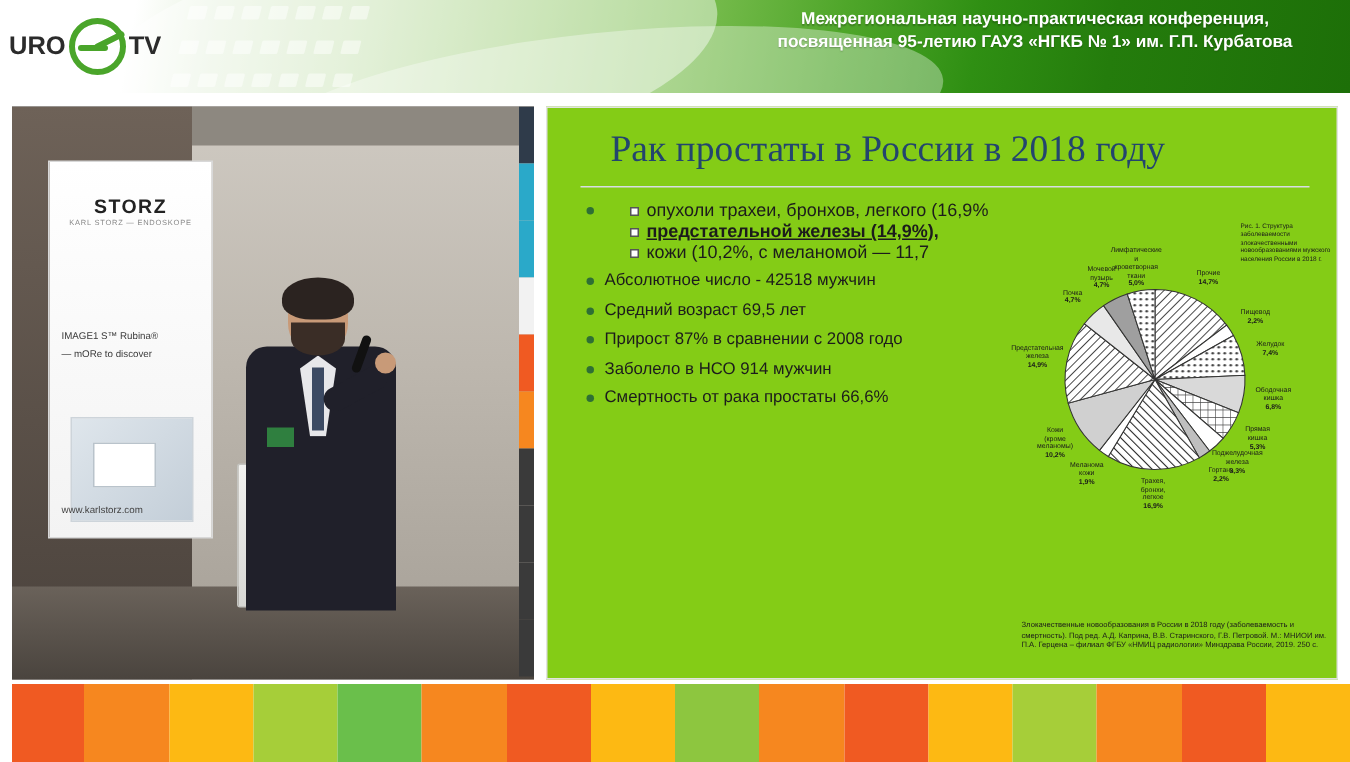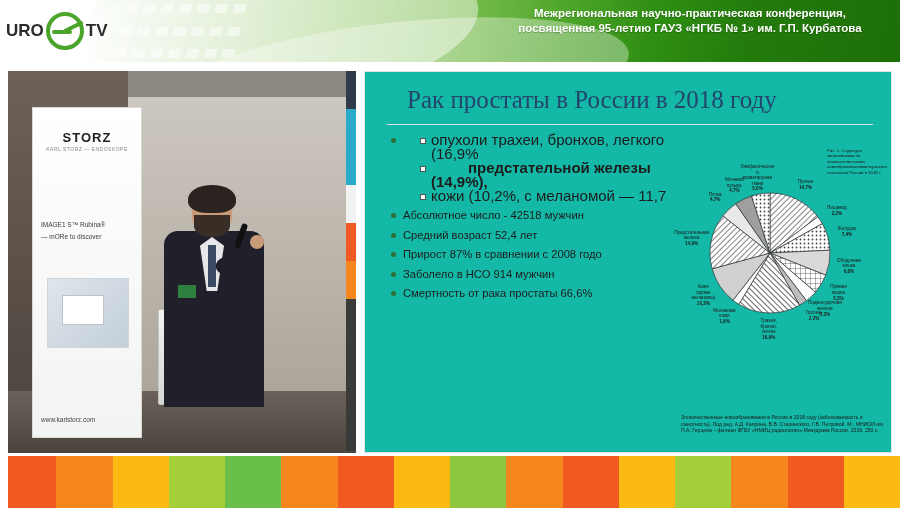--- a/index.html
+++ b/index.html
@@ -124,21 +124,21 @@
   .cam-ceiling {
     position: absolute; left: 120px; top: 0; width: 228px; height: 26px;
     background: #8d8880;
   }
   .cam-floor {
     position: absolute; left: 0; top: 320px; width: 348px; height: 62px;
     background: linear-gradient(180deg, #6a625a 0%, #4a443e 100%);
   }
   .banner {
     position: absolute; left: 24px; top: 36px;
-    width: 110px; height: 331px;
+    width: 110px; height: 252px;
     background: linear-gradient(180deg,#ffffff 0%, #f3f3f3 100%);
     border: 1px solid #d8d8d8;
   }
   .banner-logo {
     position: absolute; left: 50%; top: 22px; transform: translateX(-50%);
     font-size: 13px; font-weight: bold; color: #222; letter-spacing: 1px;
   }
   .banner-logo-sub {
     position: absolute; left: 50%; top: 38px; transform: translateX(-50%);
     font-size: 5px; color: #888; letter-spacing: 0.5px; white-space: nowrap;
@@ -219,21 +219,21 @@
   }
   .cam-sidebar {
     position: absolute; right: 0; top: 0; width: 10px; height: 382px;
   }
   .cam-sidebar i { display: block; width: 10px; height: 38px; }
 
   
   .slide {
     position: absolute; left: 364px; top: 9px;
     width: 528px; height: 382px;
-    background: #14b8a6;
+    background: #84cc16;
     border: 1px solid #e2e2e2;
     overflow: hidden;
   }
   .slide-title {
     position: absolute; left: 42px; top: 14px;
     font-family: "Liberation Serif", serif;
     font-size: 25px;
     color: #23456e;
     white-space: nowrap;
   }
@@ -256,30 +256,30 @@
     content: "";
     position: absolute; left: 2px; top: 5px;
     width: 5px; height: 5px; background: #2f6f35; border-radius: 50%;
   }
   .subbullets {
     margin: 1px 0 3px 16px;
   }
   .subbullet {
     position: relative;
     padding-left: 12px;
-    font-size: 15px;
+    font-size: 12px;
     color: #1c1c1c;
     line-height: 14px;
   }
   .subbullet:before {
     content: "";
     position: absolute; left: 1px; top: 5px;
     width: 4px; height: 4px; border: 1px solid #555; background: #fff;
   }
-  .subbullet.underline span { font-weight: bold; margin-left: 37px; }
+  .subbullet.underline span { text-decoration: underline; font-weight: bold; }
 
   
   .chart-box {
     position: absolute; left: 316px; top: 62px;
     width: 208px; height: 300px;
   }
   .pie-wrap {
     position: absolute; left: 14px; top: 44px;
     width: 150px; height: 150px;
   }
@@ -425,21 +425,21 @@
 
       <div class="bullets">
         <div class="bullet">
           <div class="subbullets">
             <div class="subbullet"><span>опухоли трахеи, бронхов, легкого (16,9%</span></div>
             <div class="subbullet underline"><span>предстательной железы (14,9%),</span></div>
             <div class="subbullet"><span>кожи (10,2%, с меланомой — 11,7</span></div>
           </div>
         </div>
         <div class="bullet">Абсолютное число - 42518 мужчин</div>
-        <div class="bullet">Средний возраст 52,4 лет</div>
+        <div class="bullet">Средний возраст 69,5 лет</div>
         <div class="bullet">Прирост 87% в сравнении с 2008 годо</div>
         <div class="bullet">Заболело в НСО 914 мужчин</div>
         <div class="bullet">Смертность от рака простаты 66,6%</div>
       </div>
 
       <div class="chart-box">
         <div class="chart-caption">Рис. 1. Структура заболеваемости злокачественными новообразованиями мужского населения России в 2018 г.</div>
 
         <div class="pie-wrap">
           <svg id="pie-svg" width="150" height="150" viewBox="0 0 150 150">

